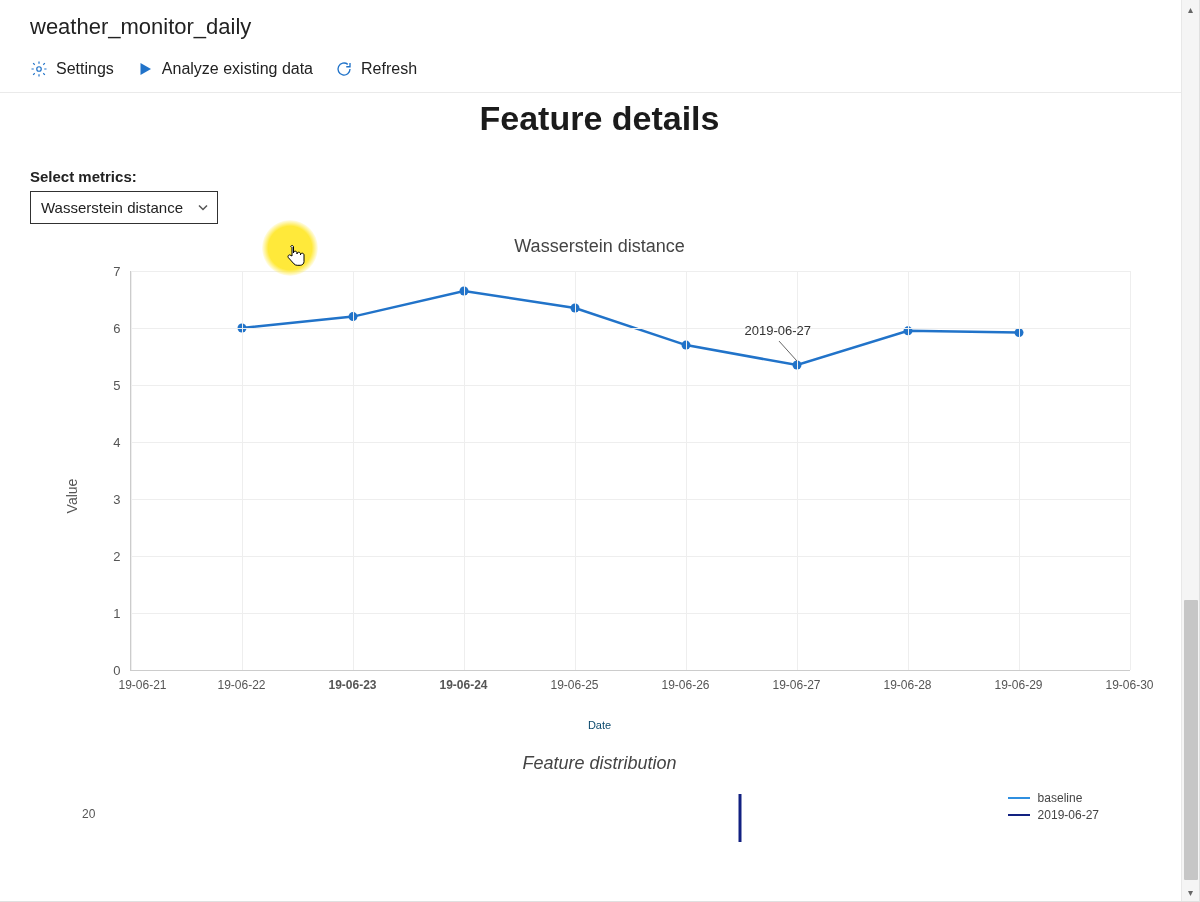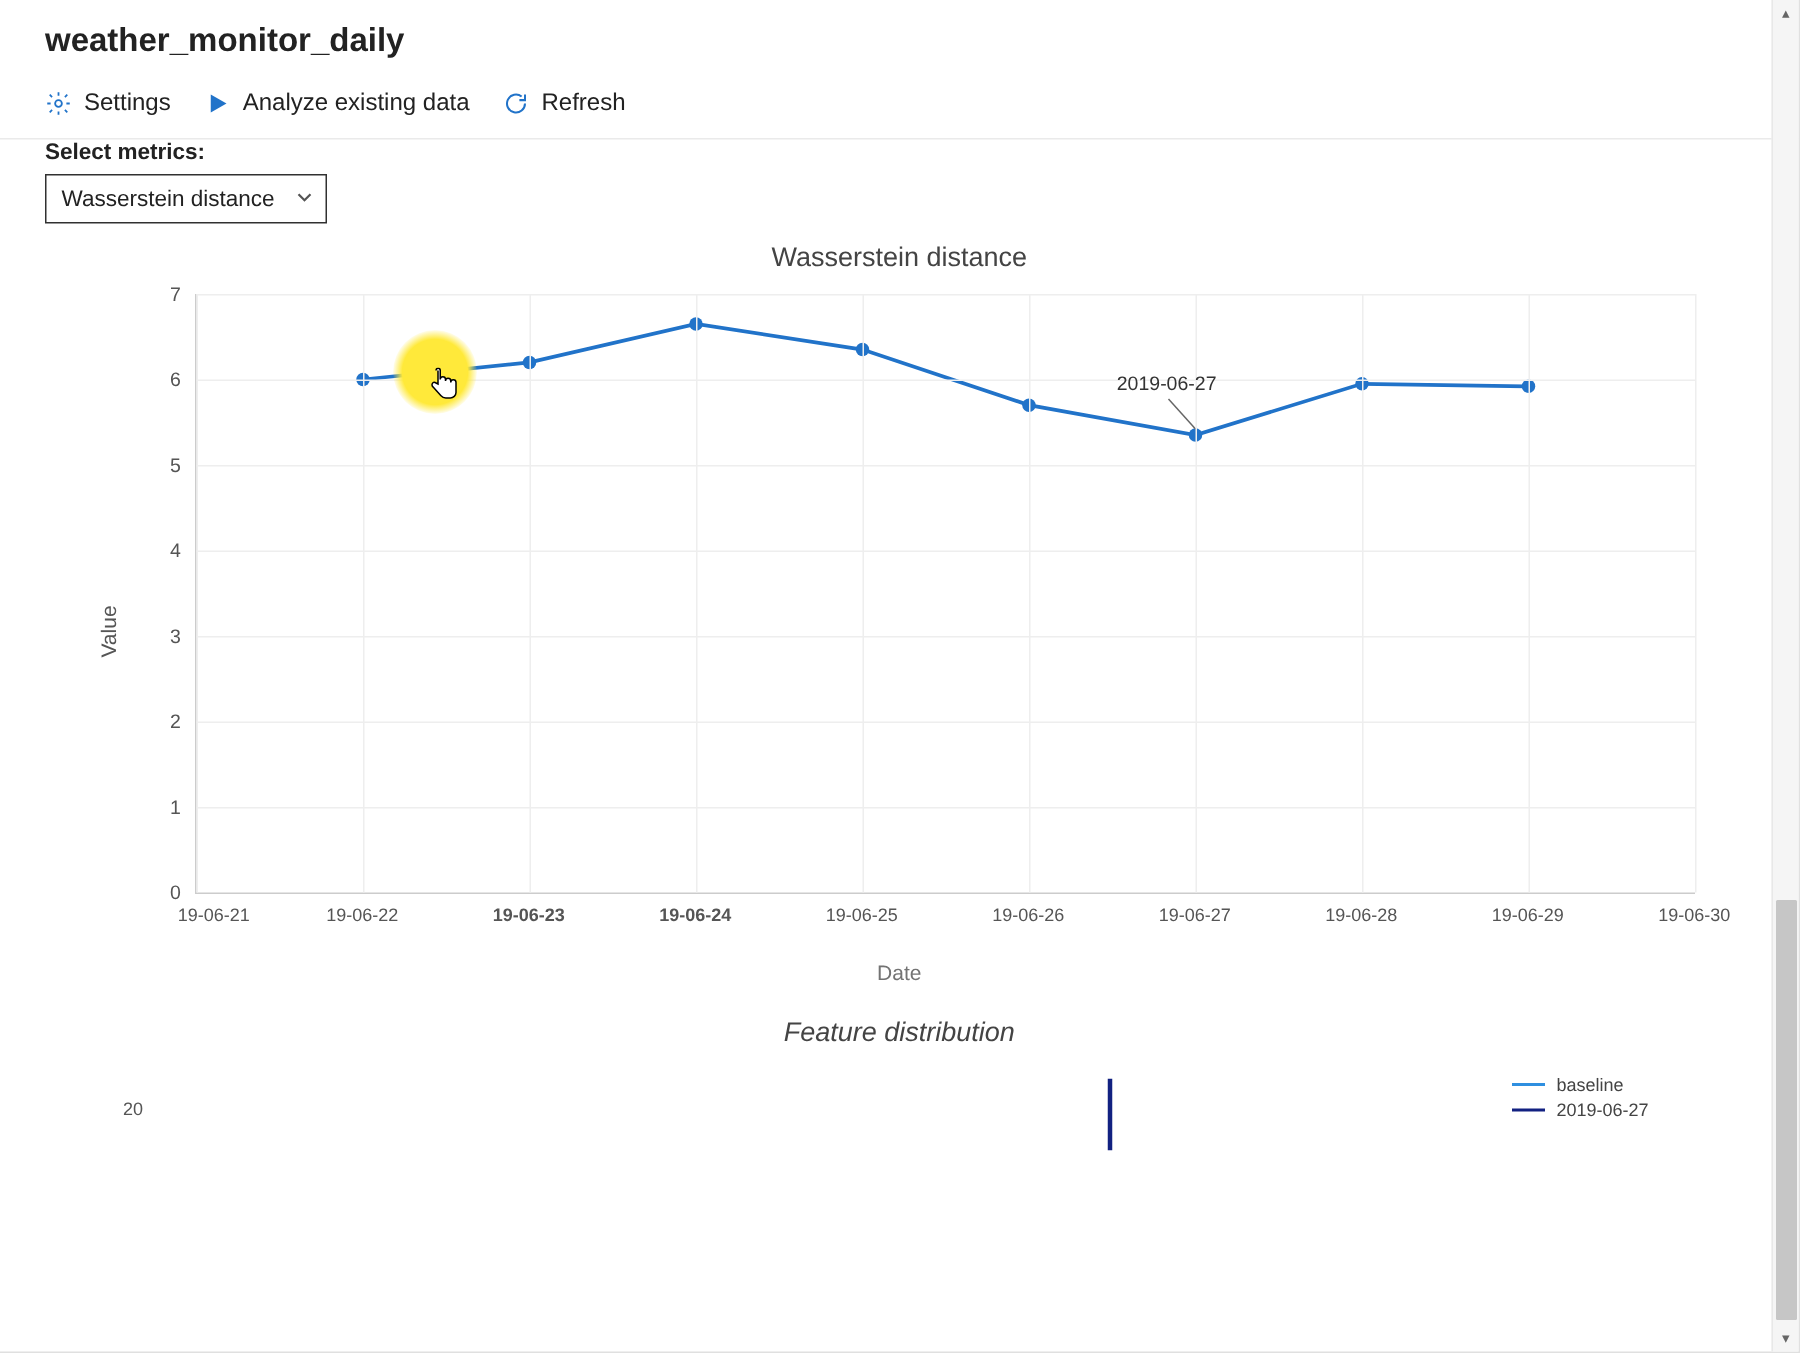--- a/index.html
+++ b/index.html
@@ -40,21 +40,21 @@
     width: 14px;
     background: #c6c6c6;
     border-radius: 1px;
   }
   .header {
     padding: 14px 30px 4px 30px;
     border-bottom: 1px solid #eaeaea;
   }
   .title {
     font-size: 22px;
-    font-weight: 700;
+    font-weight: 400;
     color: #222;
   }
   .toolbar {
     display: flex;
     align-items: center;
     gap: 22px;
     margin-top: 20px;
     padding-bottom: 10px;
   }
   .tool {
@@ -180,22 +180,22 @@
     top: 50%;
     transform: translate(-50%, -50%) rotate(-90deg);
     font-size: 14px;
     color: #555;
   }
   .xlabel {
     position: absolute;
     bottom: 0;
     left: 50%;
     transform: translateX(-50%);
-    font-size: 14px;
-    color: #737373;
+    font-size: 11px;
+    color: #0c4a6e;
   }
   svg.series {
     position: absolute;
     left: 0; top: 0;
     width: 100%; height: 100%;
     overflow: visible;
   }
   .annotation {
     position: absolute;
     font-size: 13px;
@@ -261,20 +261,21 @@
         <svg viewBox="0 0 24 24" fill="none" stroke="#2173c9" stroke-width="1.8">
             <path d="M20 12a8 8 0 1 1-3-6.2"></path>
             <path d="M20 4v5h-5"></path>
           </svg>
         <span>Refresh</span>
       </div>
     </div>
   </div>
 
   <div class="content">
+    <h1 class="section-title">Feature details</h1>
 
     <div class="filters">
       <div class="filter">
         <label>Select metrics:</label>
         <div class="dropdown wide" id="metrics-dd">
           <span>Wasserstein distance</span>
           <span class="chev">
             <svg width="12" height="12" viewBox="0 0 12 12">
                 <path d="M2 4l4 4 4-4" fill="none" stroke="#555" stroke-width="1.5"></path>
               </svg>

